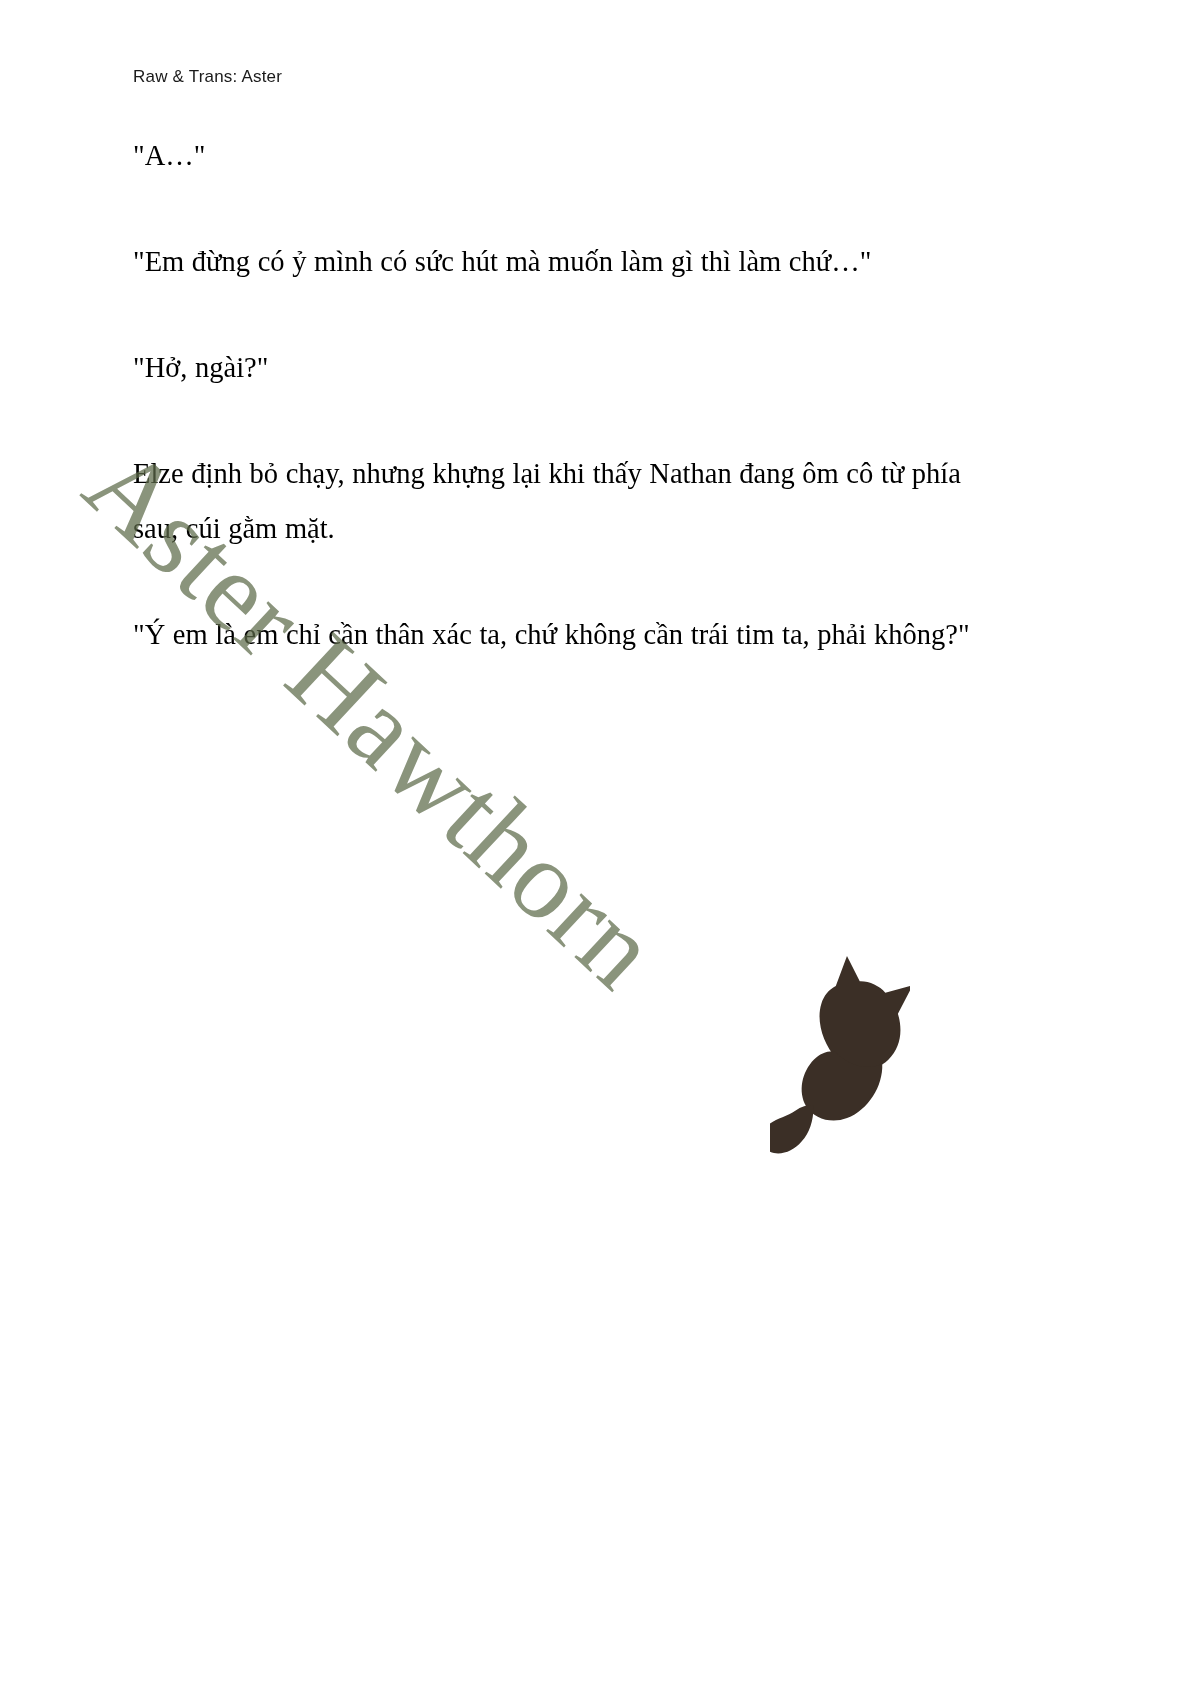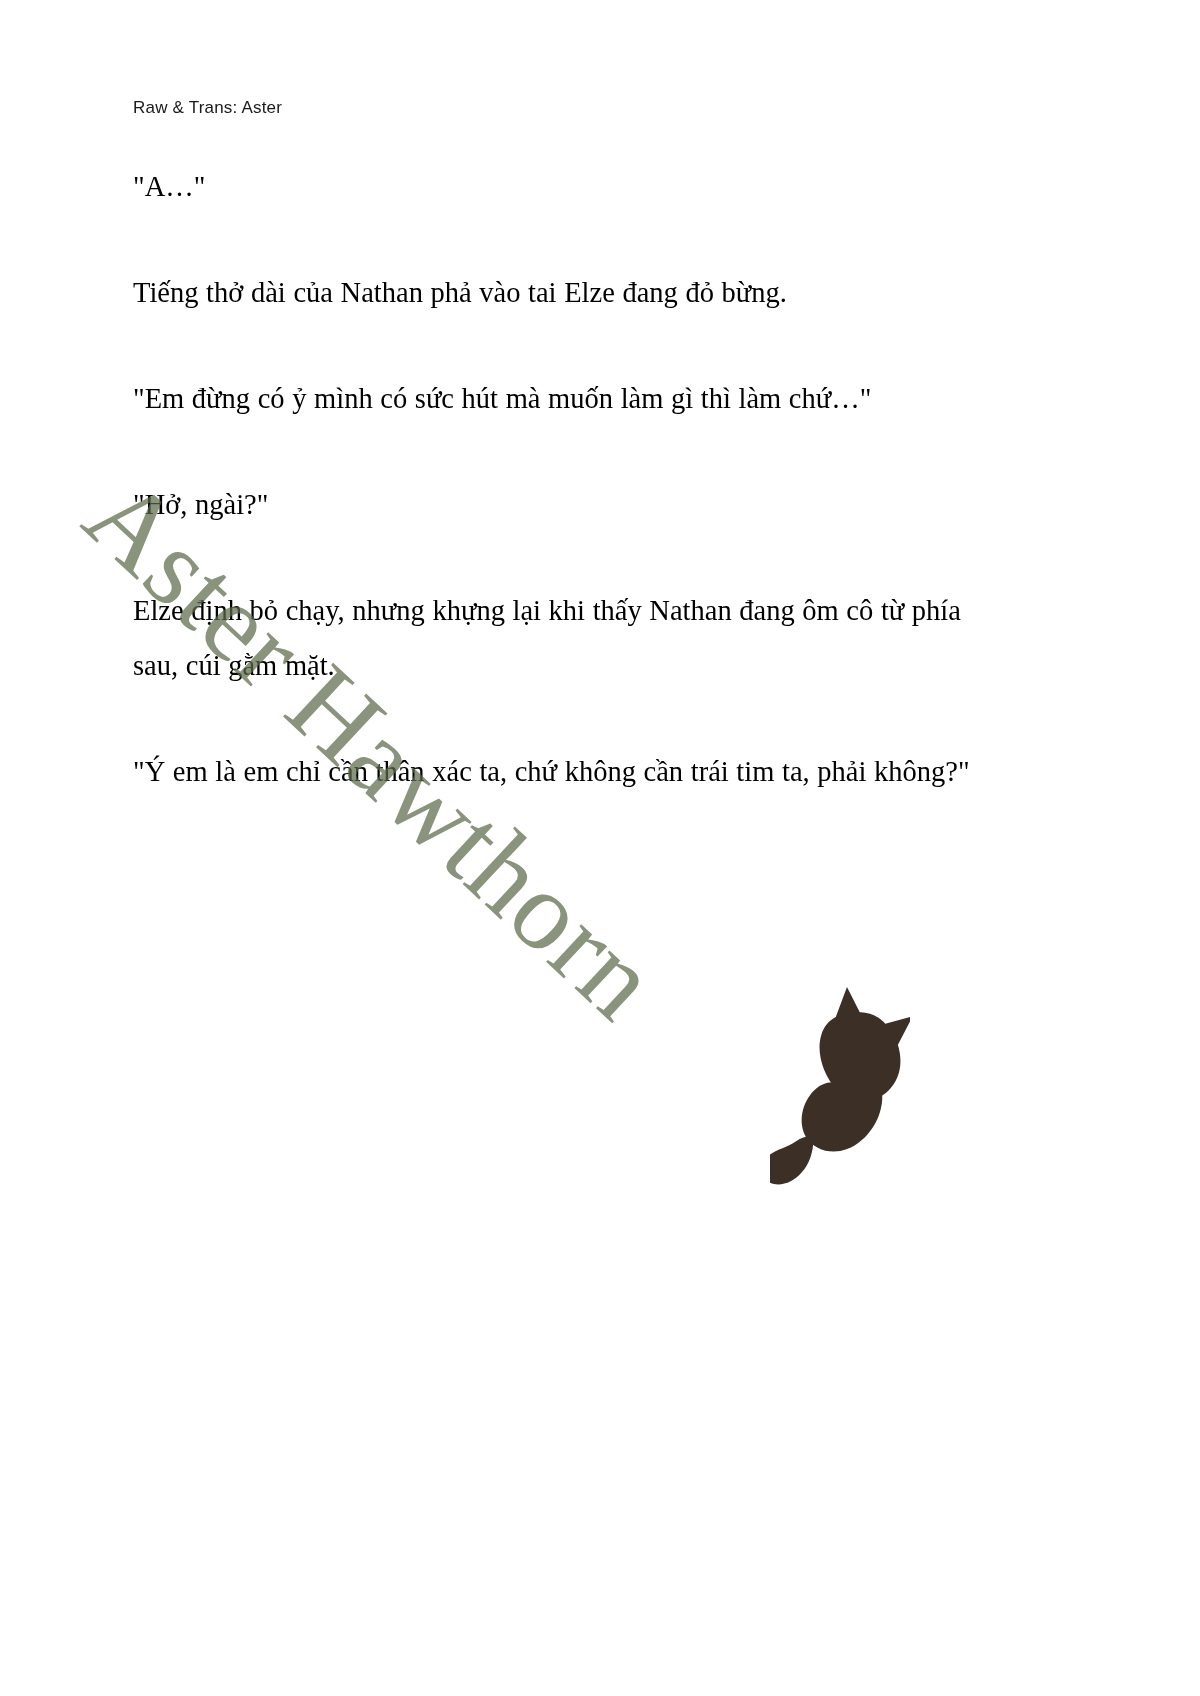--- a/index.html
+++ b/index.html
@@ -16,21 +16,20 @@
   }
 
   .page {
     position: absolute;
     left: 0;
     top: 0;
     width: 1200px;
     height: 1412px;
     background: #ffffff;
     overflow: hidden;
-    margin-top: 31px;
   }
 
   .header-credit {
     position: absolute;
     left: 133px;
     top: 67px;
     font-family: "Liberation Sans", sans-serif;
     font-size: 17px;
     color: #1a1a1a;
     letter-spacing: 0.2px;
@@ -96,21 +95,20 @@
 </style>
 </head>
 <body>
 
 <div class="page">
 
   <div class="header-credit">Raw &amp; Trans: Aster</div>
 
   <div class="content">
     <p class="para">"A…"</p>
-    <p class="para">Tiếng thở dài của Nathan phả vào tai Elze đang đỏ bừng.</p>
     <p class="para">"Em đừng có ỷ mình có sức hút mà muốn làm gì thì làm chứ…"</p>
     <p class="para">"Hở, ngài?"</p>
     <p class="para">Elze định bỏ chạy, nhưng khựng lại khi thấy Nathan đang ôm cô từ phía sau, cúi gằm mặt.</p>
     <p class="para">"Ý em là em chỉ cần thân xác ta, chứ không cần trái tim ta, phải không?"</p>
   </div>
 
   <div class="watermark">
     <div class="watermark-text">Aster Hawthorn</div>
   </div>
 

